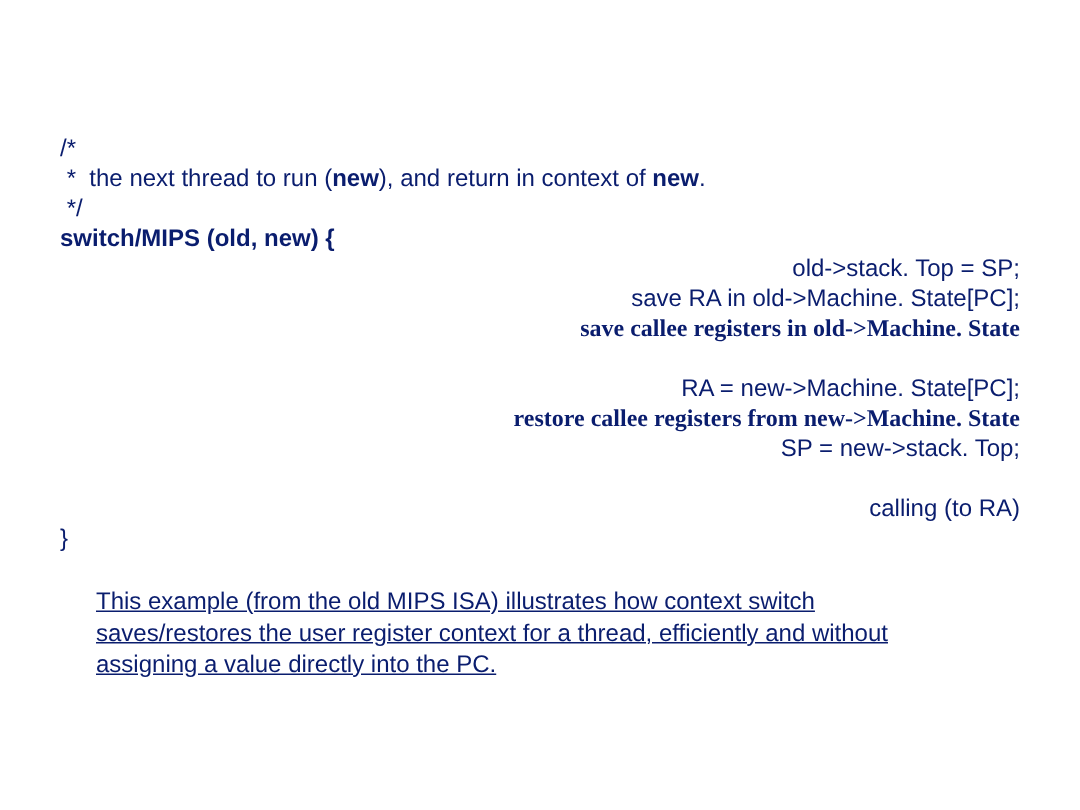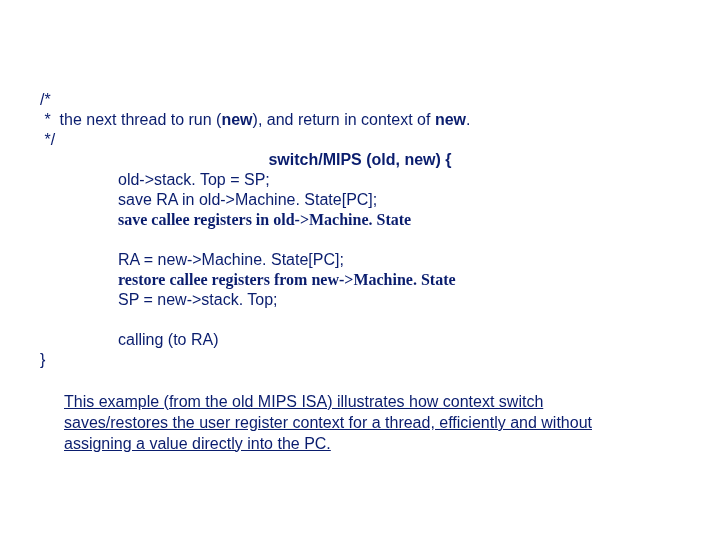--- a/index.html
+++ b/index.html
@@ -15,24 +15,25 @@
     }
     .code-block {
       line-height: 1.25;
       margin-bottom: 22px;
     }
     .comment-line {
       white-space: pre;
       font-weight: normal;
     }
     .bold-part { font-weight: bold; }
-    .func-line { font-weight: bold; text-align: center; }
+    .func-line { font-weight: bold; }
     .body-line {
       padding-left: 78px;
       white-space: pre-wrap;
+      text-align: right;
     }
     .normal-weight { font-weight: normal; }
     .bold-weight { font-weight: bold; font-family: Liberation Serif, serif; }
     .blank-line { height: 20px; }
     .close-brace { font-weight: normal; }
     .explain {
       padding-left: 24px;
       padding-right: 40px;
       line-height: 1.3;
       font-weight: normal;

